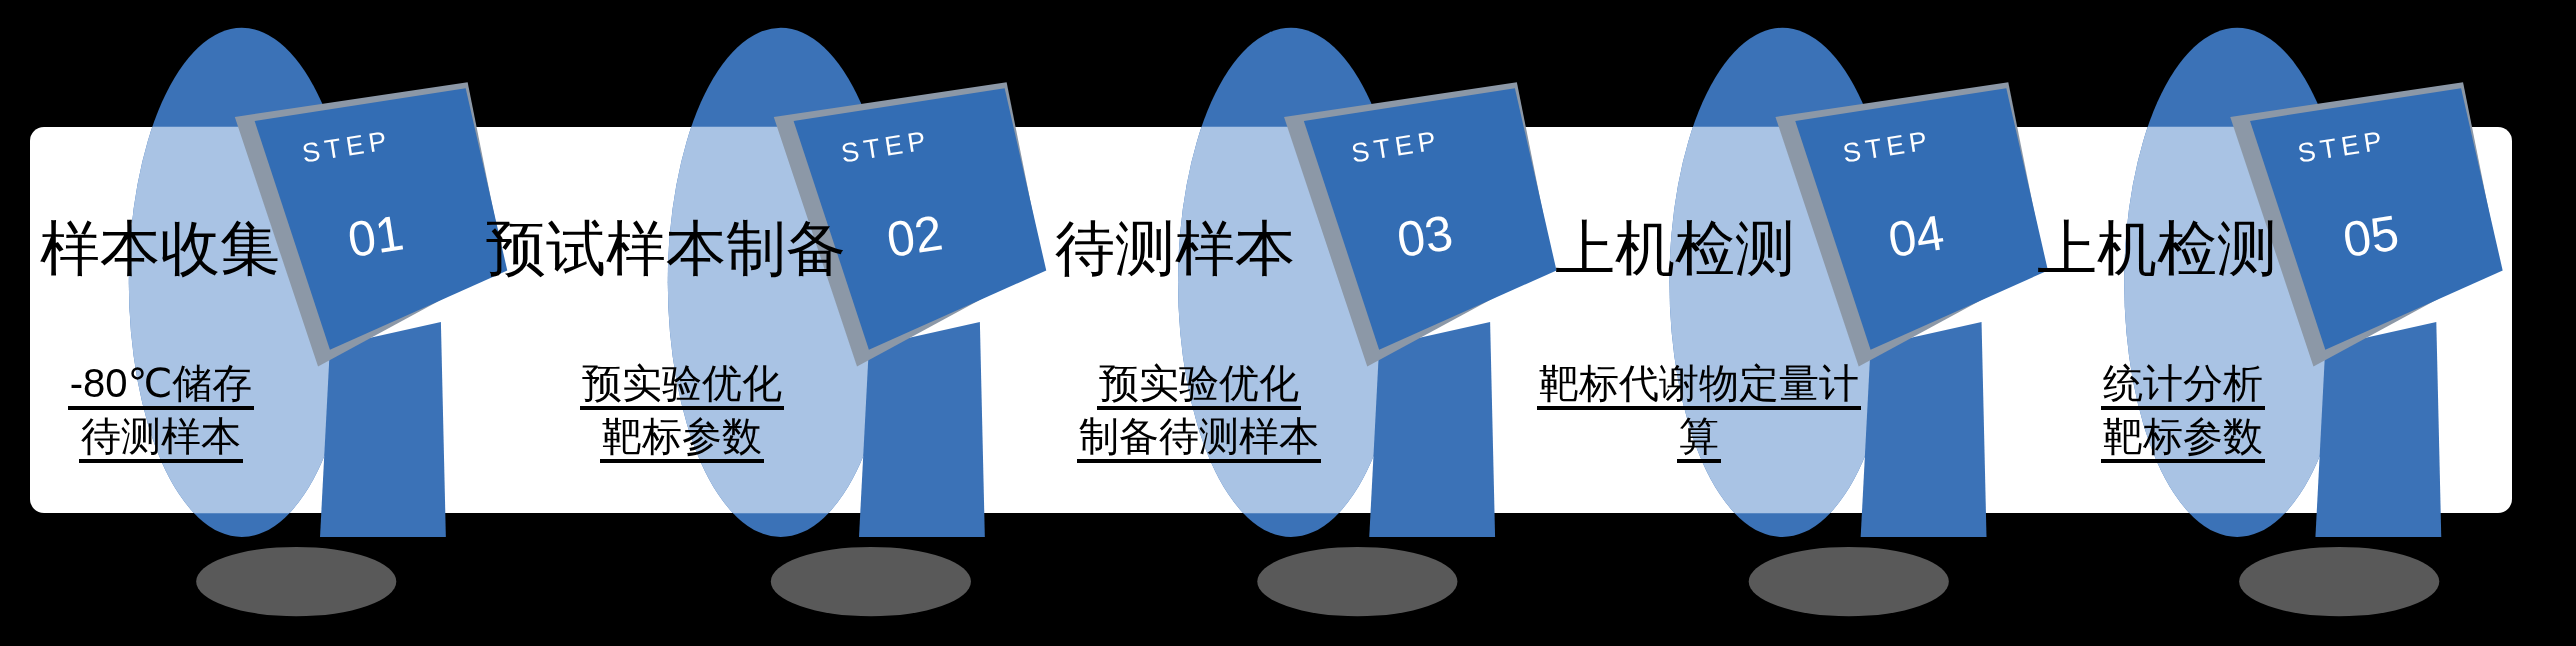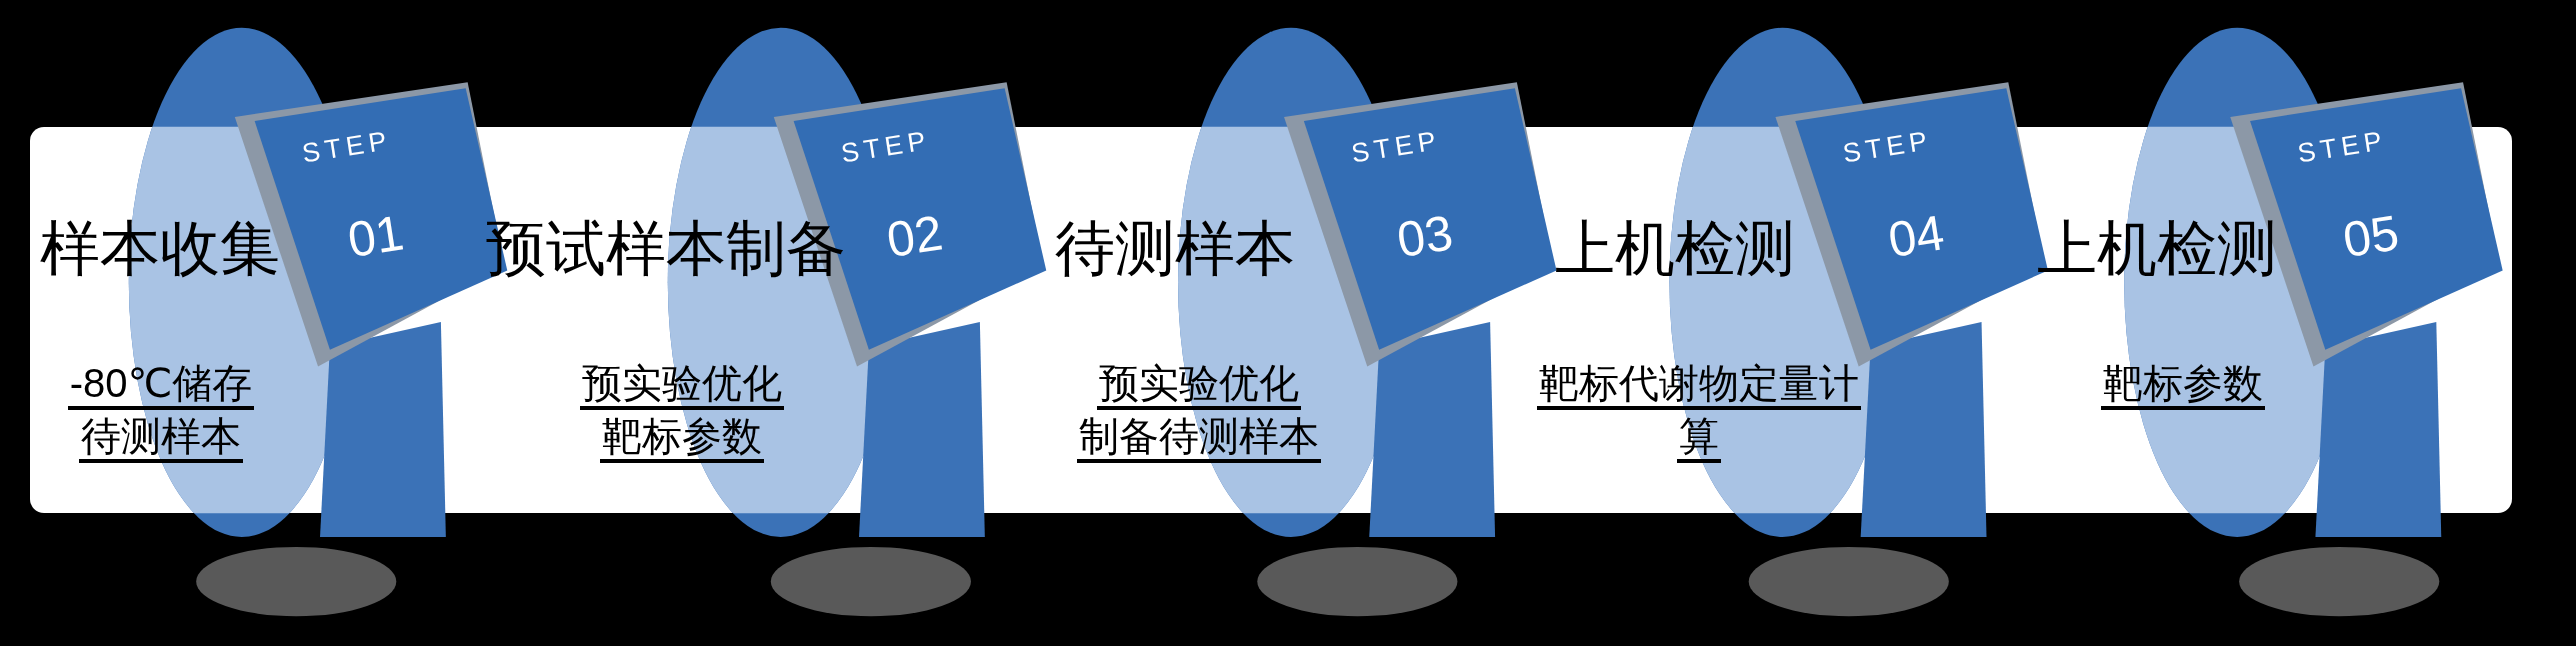--- a/index.html
+++ b/index.html
@@ -154,17 +154,18 @@
   </div>
   <div class="desc" style="left:1199px">
     <div class="dline"><span>预实验优化</span></div>
     <div class="dline"><span>制备待测样本</span></div>
   </div>
   <div class="desc" style="left:1699px">
     <div class="dline"><span>靶标代谢物定量计</span></div>
     <div class="dline"><span>算</span></div>
   </div>
   <div class="desc" style="left:2183px">
+    <div class="dline"><span>统计分析</span></div>
     <div class="dline"><span>靶标参数</span></div>
   </div>
 
 </div>
 
 
 </body></html>

